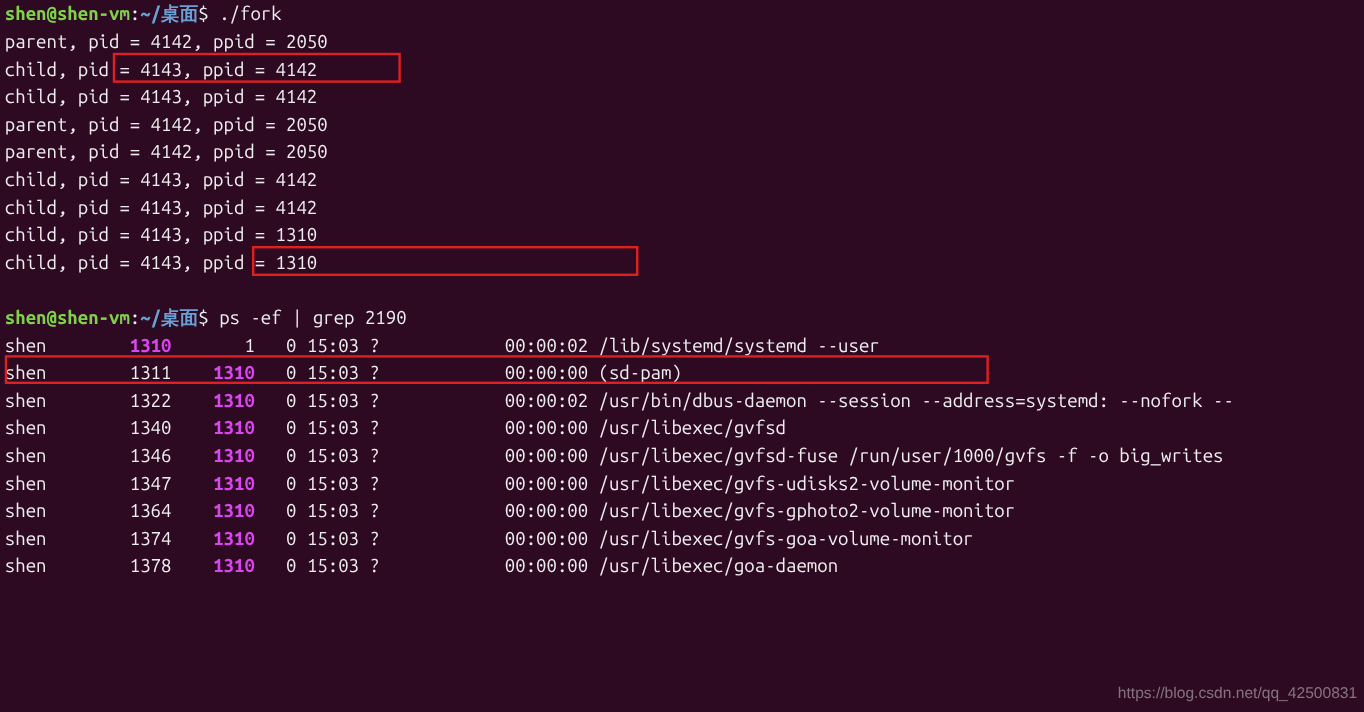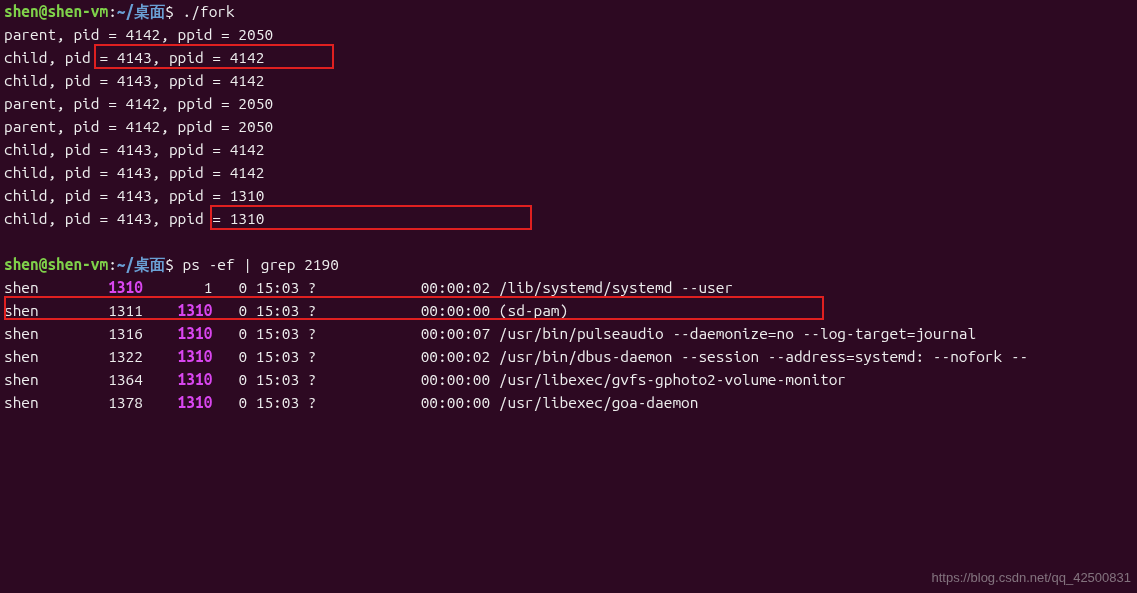--- a/index.html
+++ b/index.html
@@ -45,23 +45,26 @@
     <div class="line white">parent, pid = 4142, ppid = 2050</div>
     <div class="line white">parent, pid = 4142, ppid = 2050</div>
     <div class="line white">child, pid = 4143, ppid = 4142</div>
     <div class="line white">child, pid = 4143, ppid = 4142</div>
     <div class="line white">child, pid = 4143, ppid = 1310</div>
     <div class="line white">child, pid = 4143, ppid = 1310</div>
     <div class="line white"> </div>
     <div class="line"><span class="user">shen@shen-vm</span><span class="white">:</span><span class="path">~/桌面</span><span class="white">$ </span><span class="white">ps -ef | grep 2190</span></div>
     <div class="line white">shen    <span class="highlight">    1310</span>       1   0 15:03 ?            00:00:02 /lib/systemd/systemd --user</div>
     <div class="line white">shen        1311<span class="highlight">    1310</span>   0 15:03 ?            00:00:00 (sd-pam)</div>
-    <div class="line white">shen        1316<span class="highlight">    1310</span>   0 15:03 ?            00:00:07 /usr/bin/pulseaudio --daemonize=no --log-target=journal</div>
     <div class="line white">shen        1322<span class="highlight">    1310</span>   0 15:03 ?            00:00:02 /usr/bin/dbus-daemon --session --address=systemd: --nofork --</div>
+    <div class="line white">shen        1340<span class="highlight">    1310</span>   0 15:03 ?            00:00:00 /usr/libexec/gvfsd</div>
+    <div class="line white">shen        1346<span class="highlight">    1310</span>   0 15:03 ?            00:00:00 /usr/libexec/gvfsd-fuse /run/user/1000/gvfs -f -o big_writes</div>
+    <div class="line white">shen        1347<span class="highlight">    1310</span>   0 15:03 ?            00:00:00 /usr/libexec/gvfs-udisks2-volume-monitor</div>
     <div class="line white">shen        1364<span class="highlight">    1310</span>   0 15:03 ?            00:00:00 /usr/libexec/gvfs-gphoto2-volume-monitor</div>
+    <div class="line white">shen        1374<span class="highlight">    1310</span>   0 15:03 ?            00:00:00 /usr/libexec/gvfs-goa-volume-monitor</div>
     <div class="line white">shen        1378<span class="highlight">    1310</span>   0 15:03 ?            00:00:00 /usr/libexec/goa-daemon</div>
   </div>
 
 <div class="watermark">https://blog.csdn.net/qq_42500831</div>
 
 <div class="box" style="left: 94px; top: 44px; width: 240px; height: 25px;"></div>
 <div class="box" style="left: 210px; top: 205px; width: 322px; height: 25px;"></div>
 <div class="box" style="left: 4px; top: 296px; width: 820px; height: 24px;"></div>
 
 </body></html>

